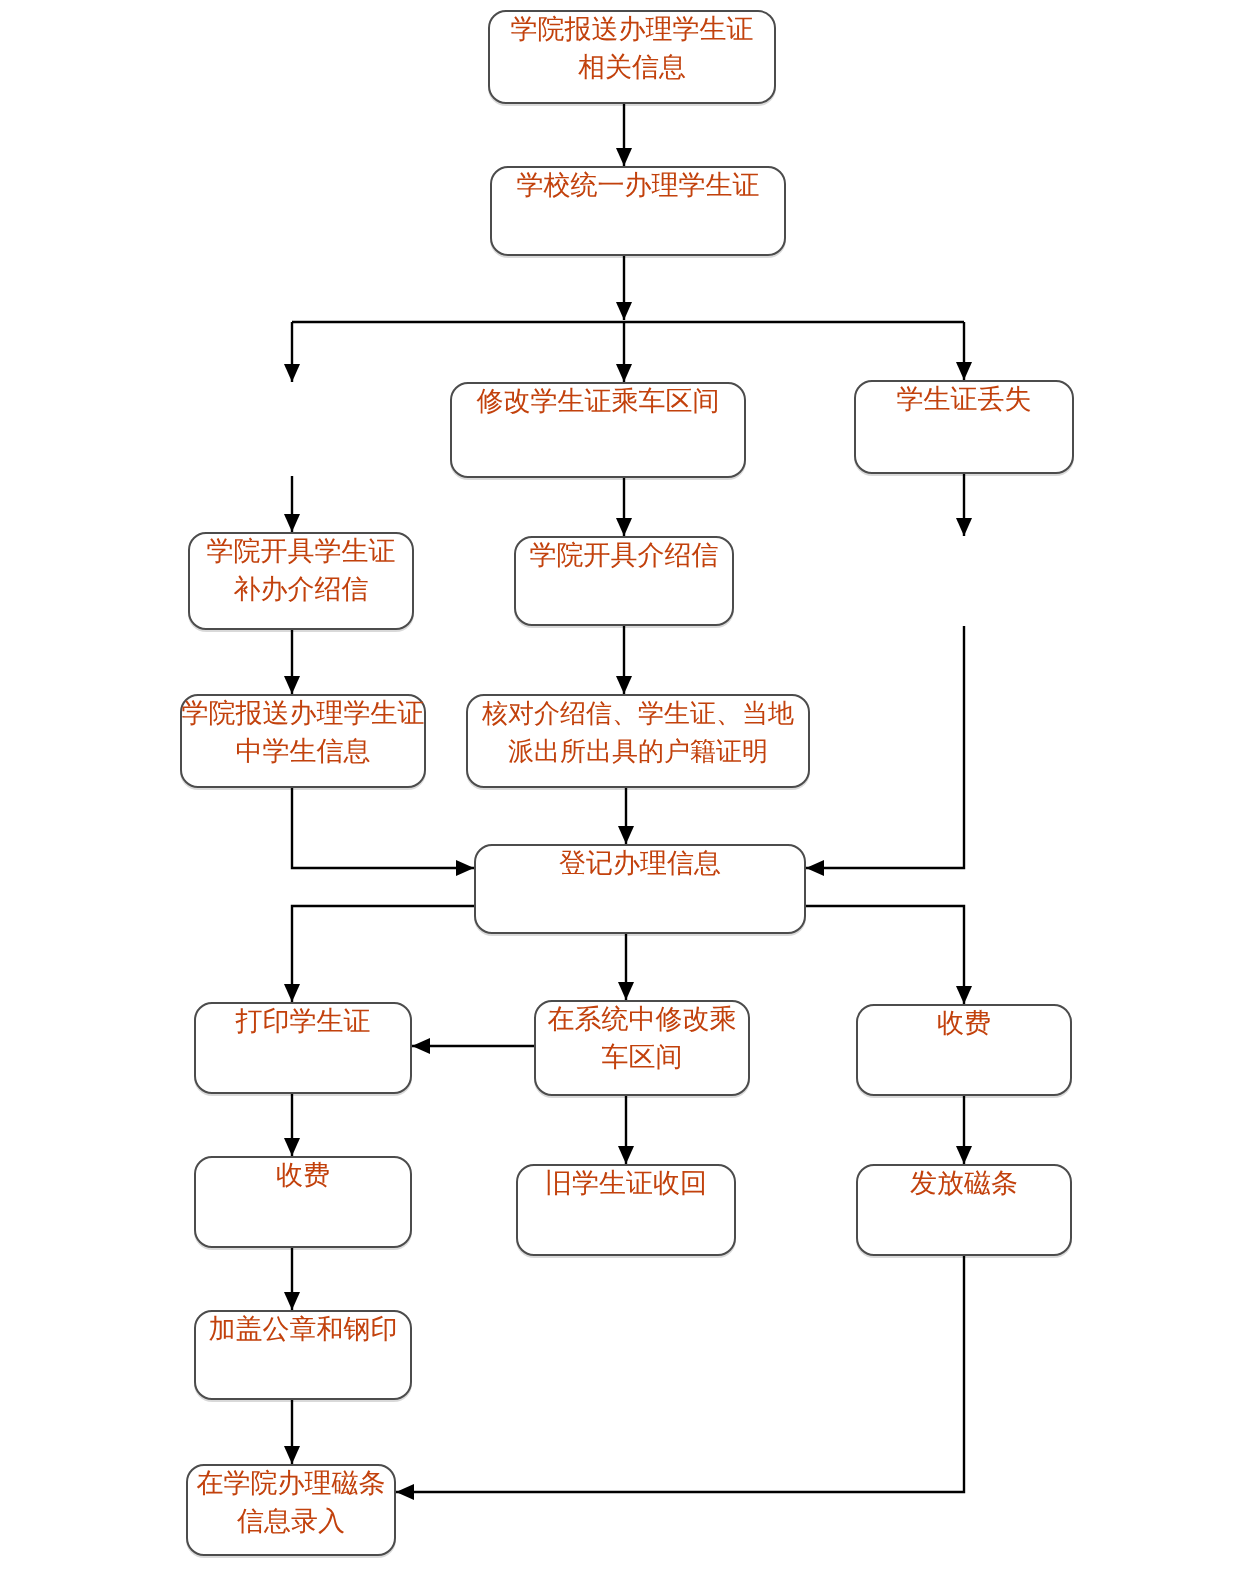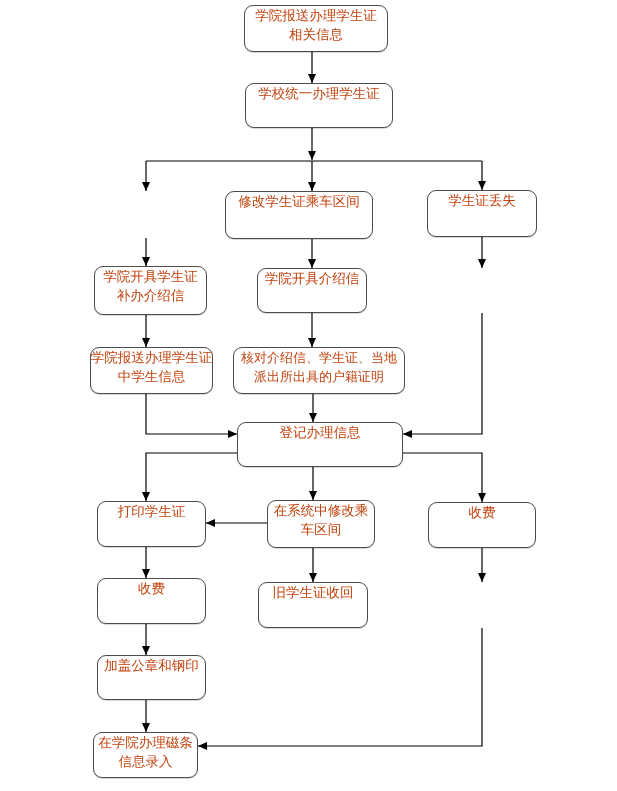--- a/index.html
+++ b/index.html
@@ -93,17 +93,18 @@
 中学生信息</span></div>
   <div class="node" style="left:233px; top:347px; width:172px; height:47px; font-size:13px;"><span>核对介绍信、学生证、当地
 派出所出具的户籍证明</span></div>
   <div class="node" style="left:237px; top:422px; width:166px; height:45px;"><span>登记办理信息</span></div>
   <div class="node" style="left:97px;  top:501px; width:109px; height:46px;"><span>打印学生证</span></div>
   <div class="node" style="left:267px; top:500px; width:108px; height:48px;"><span>在系统中修改乘
 车区间</span></div>
   <div class="node" style="left:428px; top:502px; width:108px; height:46px;"><span>收费</span></div>
   <div class="node" style="left:97px;  top:578px; width:109px; height:46px;"><span>收费</span></div>
   <div class="node" style="left:258px; top:582px; width:110px; height:46px;"><span>旧学生证收回</span></div>
+  <div class="node" style="left:428px; top:582px; width:108px; height:46px;"><span>发放磁条</span></div>
   <div class="node" style="left:97px;  top:655px; width:109px; height:45px;"><span>加盖公章和钢印</span></div>
   <div class="node" style="left:93px;  top:732px; width:105px; height:46px;"><span>在学院办理磁条
 信息录入</span></div>
 
 </div>
 
 </body></html>

